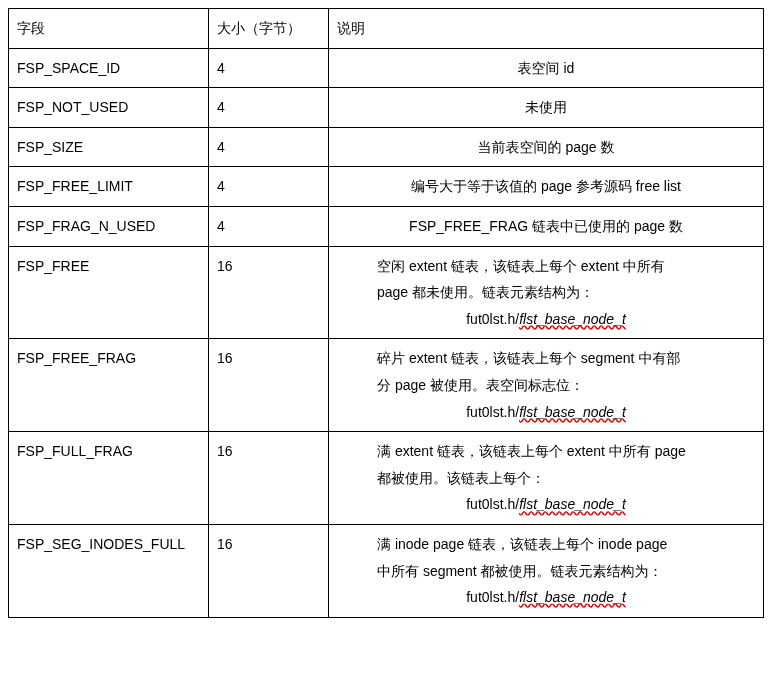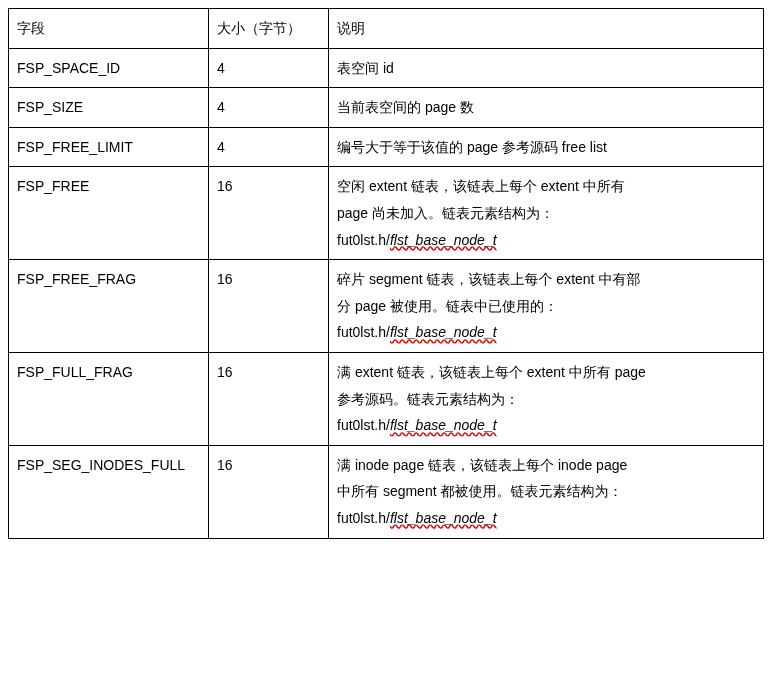--- a/index.html
+++ b/index.html
@@ -23,23 +23,23 @@
     th, td {
       border: 1px solid #000;
       padding: 6px 8px;
       text-align: left;
       vertical-align: top;
       font-weight: normal;
       line-height: 1.9;
       word-break: break-word;
     }
     th { font-weight: normal; }
-    .desc-line { display: block; }
+    .desc-line { display: block; text-align: center; }
     .spell { text-decoration: underline; text-decoration-style: wavy; text-decoration-color: #d00; font-style: italic; }
-    .justify { text-align: justify; text-justify: inter-character; }
+    .justify { text-align: justify; text-justify: inter-character; margin-left: 40px; }
   </style>
 </head>
 <body>
 
 <table>
   <colgroup>
     <col class="col-field">
       <col class="col-size">
       <col class="col-desc">
   </colgroup>
@@ -52,57 +52,71 @@
   </thead>
   <tbody id="table-body">
       <tr>
         <td>FSP_SPACE_ID</td>
         <td>4</td>
         <td>
           <span class="desc-line">表空间 id</span>
         </td>
       </tr>
       <tr>
+        <td>FSP_NOT_USED</td>
+        <td>4</td>
+        <td>
+          <span class="desc-line">未使用</span>
+        </td>
+      </tr>
+      <tr>
         <td>FSP_SIZE</td>
         <td>4</td>
         <td>
           <span class="desc-line">当前表空间的 page 数</span>
         </td>
       </tr>
       <tr>
         <td>FSP_FREE_LIMIT</td>
         <td>4</td>
         <td>
           <span class="desc-line">编号大于等于该值的 page 参考源码 free list</span>
         </td>
       </tr>
       <tr>
+        <td>FSP_FRAG_N_USED</td>
+        <td>4</td>
+        <td>
+          <span class="desc-line">FSP_FREE_FRAG 链表中已使用的 page 数</span>
+        </td>
+      </tr>
+      <tr>
         <td>FSP_FREE</td>
         <td>16</td>
         <td>
           <span class="desc-line justify">空闲 extent 链表，该链表上每个 extent 中所有</span>
-          <span class="desc-line justify">page 尚未加入。链表元素结构为：</span>
+          <span class="desc-line justify">page 都未使用。链表元素结构为：</span>
           <span class="desc-line">fut0lst.h/<span class="spell">flst_base_node_t</span></span>
         </td>
       </tr>
       <tr>
         <td>FSP_FREE_FRAG</td>
         <td>16</td>
         <td>
-          <span class="desc-line justify">碎片 segment 链表，该链表上每个 extent 中有部</span>
-          <span class="desc-line justify">分 page 被使用。链表中已使用的：</span>
+          <span class="desc-line justify">碎片 extent 链表，该链表上每个 segment 中有部</span>
+          <span class="desc-line justify">分 page 被使用。表空间标志位：</span>
           <span class="desc-line">fut0lst.h/<span class="spell">flst_base_node_t</span></span>
         </td>
       </tr>
       <tr>
         <td>FSP_FULL_FRAG</td>
         <td>16</td>
         <td>
           <span class="desc-line justify">满 extent 链表，该链表上每个 extent 中所有 page</span>
-          <span class="desc-line justify">参考源码。链表元素结构为：</span>
+          <span class="desc-line justify">都被使用。该链表上每个：</span>
           <span class="desc-line">fut0lst.h/<span class="spell">flst_base_node_t</span></span>
         </td>
       </tr>
       <tr>
         <td>FSP_SEG_INODES_FULL</td>
         <td>16</td>
         <td>
           <span class="desc-line justify">满 inode page 链表，该链表上每个 inode page</span>
           <span class="desc-line justify">中所有 segment 都被使用。链表元素结构为：</span>
           <span class="desc-line">fut0lst.h/<span class="spell">flst_base_node_t</span></span>

